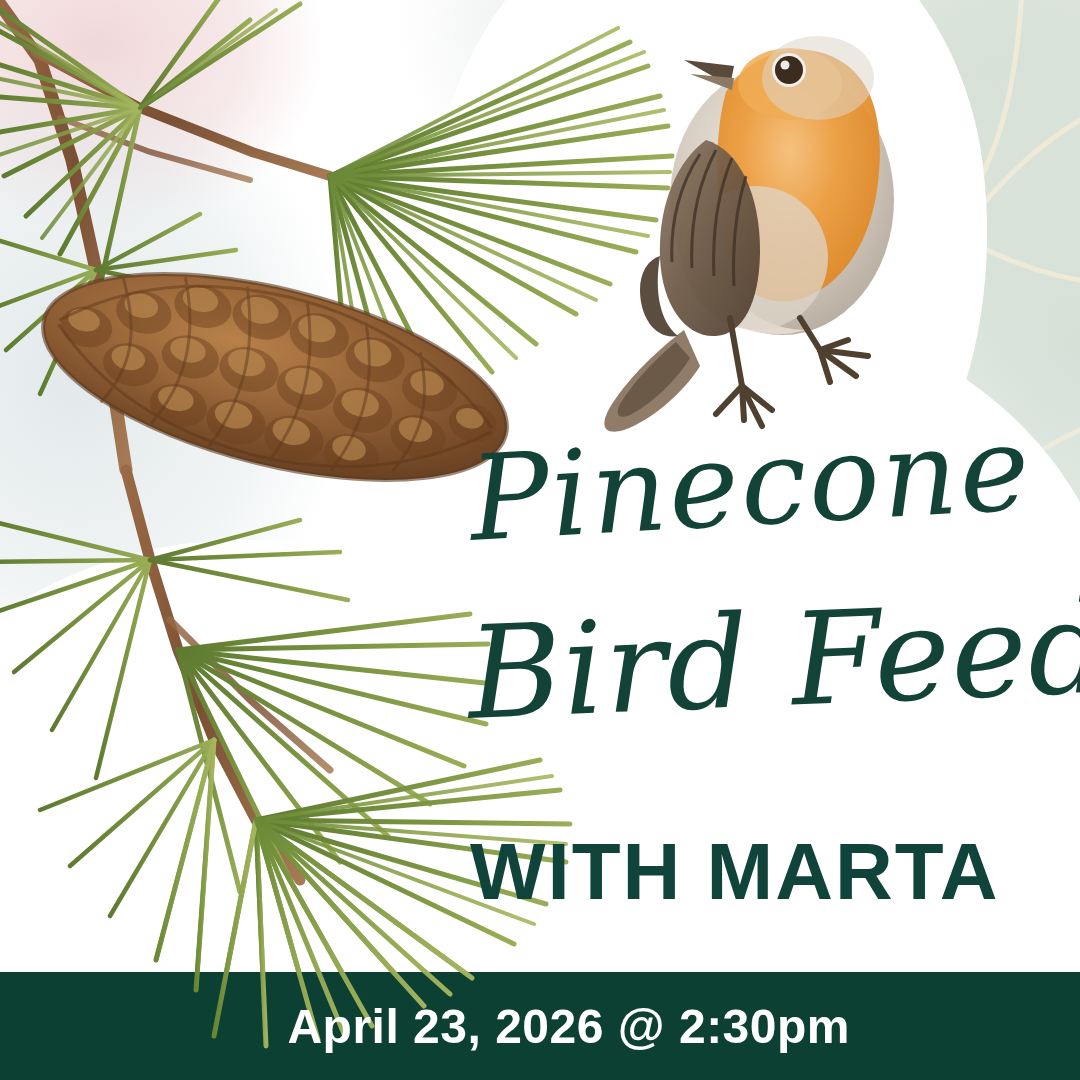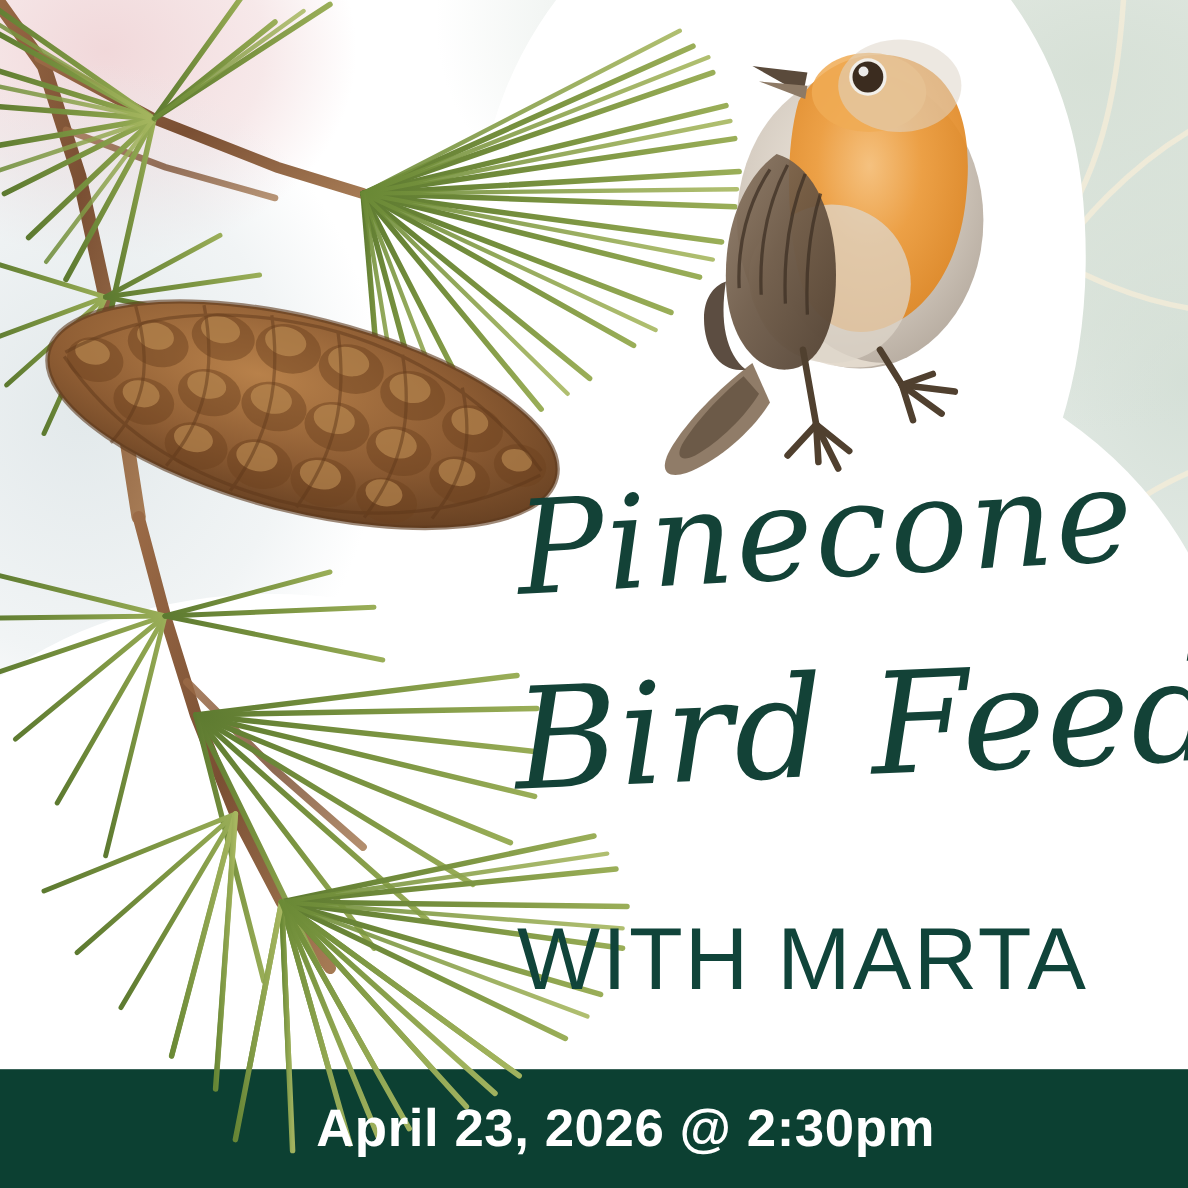--- a/index.html
+++ b/index.html
@@ -74,21 +74,21 @@
     font-size:128px;
     letter-spacing:1px;
     transform:rotate(-2.4deg);
     transform-origin:left center;
   }
 
   .with-marta{
     position:absolute;left:470px;top:832px;
     color:#10443a;
     font-family:"Liberation Sans", sans-serif;
-    font-weight:400;
+    font-weight:700;
     font-size:80px;
     letter-spacing:2px;
     line-height:1;
     white-space:nowrap;
   }
 
   
   .banner{
     position:absolute;left:0;top:972px;width:1080px;height:108px;
     background:#0c4032;

